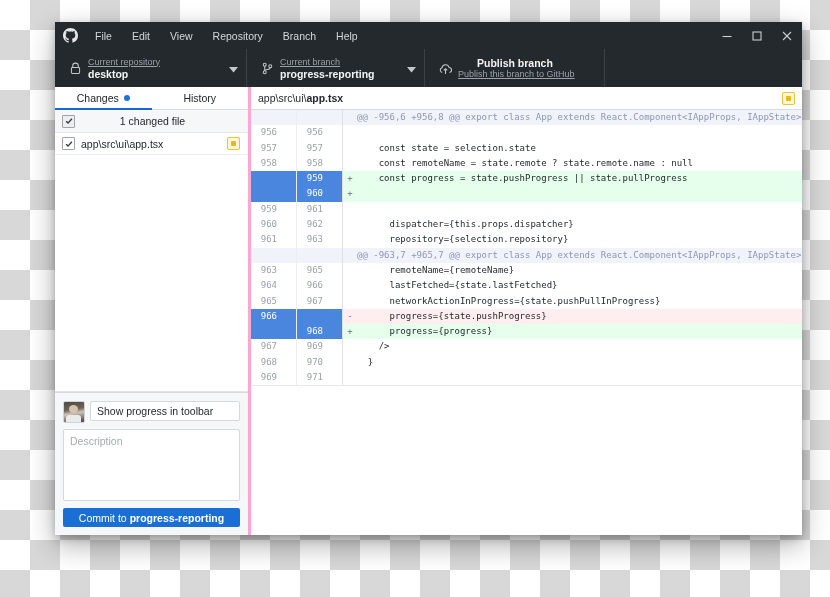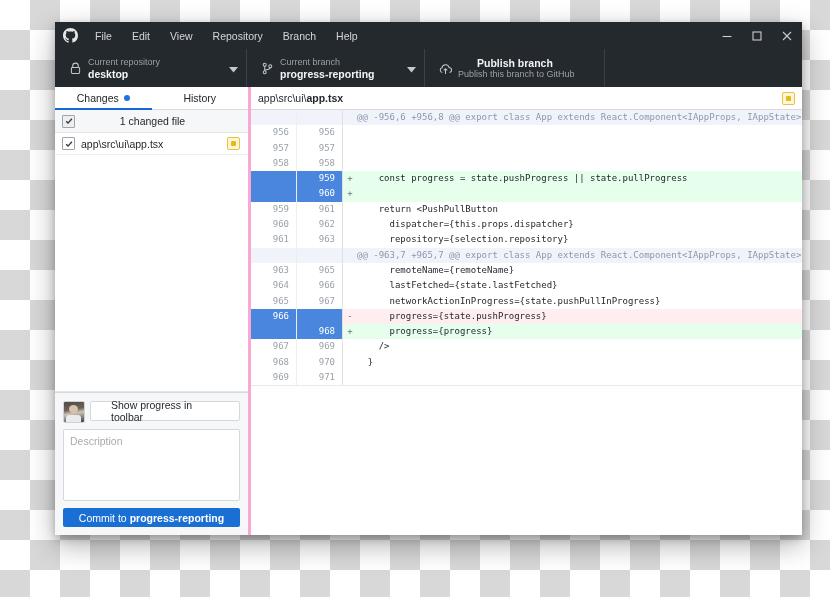--- a/index.html
+++ b/index.html
@@ -42,21 +42,21 @@
 
   
   .toolbar{height:38px;background:#24292e;display:flex;flex:0 0 auto;}
   .tb-sec{
     display:flex;align-items:center;height:38px;box-sizing:border-box;
     border-right:1px solid #3b4246;padding:0 8px 0 10px;
   }
   .tb-ico{width:20px;display:flex;align-items:center;justify-content:center;flex:0 0 auto;}
   .tb-ico svg{fill:#c3c8cc;}
   .tb-txt{display:flex;flex-direction:column;justify-content:center;margin-left:3px;min-width:0;}
-  .tb-top{color:#9aa0a6;font-size:9px;line-height:11px;white-space:nowrap;}
+  .tb-top{color:#9aa0a6;font-size:9px;line-height:11px;white-space:nowrap;text-decoration:underline;}
   .tb-bot{color:#f2f4f5;font-size:10.5px;font-weight:bold;line-height:12px;white-space:nowrap;}
   .tb-caret{margin-left:auto;padding-left:14px;flex:0 0 auto;}
   .tb-caret svg{fill:#c3c8cc;}
   #toolbar-repo{width:192px;}
   #toolbar-branch{width:178px;}
   #toolbar-publish{width:180px;}
   #toolbar-publish .tb-bot{font-size:10.5px;}
   #toolbar-publish .tb-top{order:2;color:#9aa0a6;}
   #toolbar-publish .tb-bot{order:1;padding-left:19px;}
   .tb-rest{flex:1;height:38px;}
@@ -118,21 +118,21 @@
   .avatar:before{
     content:"";position:absolute;left:5px;top:3px;width:9px;height:8px;border-radius:50%;
     background:#d8c4ad;
   }
   .avatar:after{
     content:"";position:absolute;left:2px;bottom:0;width:15px;height:7px;border-radius:3px 3px 0 0;
     background:#e9eaec;
   }
   .summary-input{
     flex:1;height:20px;border:1px solid #d5d8db;background:#fff;border-radius:2px;
-    display:flex;align-items:center;padding:0 20px;font-size:10.5px;color:#24292e;
+    display:flex;align-items:center;padding:0 6px;font-size:10.5px;color:#24292e;
     box-sizing:border-box;
   }
   .desc-box{
     margin-top:6px;height:72px;border:1px solid #d5d8db;background:#fff;border-radius:2px;
     padding:5px 6px;font-size:10.5px;color:#a7abaf;box-sizing:border-box;
   }
   .commit-btn{
     margin-top:7px;height:19px;background:#1a6fd4;border-radius:2px;color:#fff;
     display:flex;align-items:center;justify-content:center;font-size:10.5px;gap:3px;
   }
@@ -144,21 +144,21 @@
     height:22px;flex:0 0 auto;display:flex;align-items:center;
     border-bottom:1px solid #d8dadd;background:#fff;padding:0 7px;
   }
   .diff-path{font-size:10.5px;color:#24292e;}
   .diff-path b{font-weight:bold;}
   .diff-header .mod-badge{margin-left:auto;margin-right:0;}
 
   .diff-body{flex:1;min-height:0;overflow:hidden;background:#fff;}
   .drow{display:flex;height:15.3px;align-items:center;font-family:"DejaVu Sans Mono", monospace;font-size:9px;}
   .gut{
-    width:46px;flex:0 0 auto;text-align:right;padding-right:7px;box-sizing:border-box;
+    width:46px;flex:0 0 auto;text-align:right;padding-right:19px;box-sizing:border-box;
     color:#9ba2a8;line-height:15.3px;height:15.3px;
     border-right:1px solid #eceef0;
   }
   .gut.g2{border-right:1px solid #dfe2e5;}
   .sign{
     width:14px;flex:0 0 auto;text-align:center;color:#6b7178;line-height:15.3px;height:15.3px;
   }
   .code{flex:1;white-space:pre;color:#24292e;line-height:15.3px;height:15.3px;overflow:hidden;}
 
   .drow.ctx{background:#fff;}
@@ -334,43 +334,44 @@
           <div class="drow ctx">
             <div class="gut">956</div>
             <div class="gut g2">956</div>
             <div class="sign">&nbsp;</div>
             <div class="code">&nbsp;</div>
           </div>
           <div class="drow ctx">
             <div class="gut">957</div>
             <div class="gut g2">957</div>
             <div class="sign">&nbsp;</div>
+            <div class="code">    const state = selection.state</div>
           </div>
           <div class="drow ctx">
             <div class="gut">958</div>
             <div class="gut g2">958</div>
             <div class="sign">&nbsp;</div>
+            <div class="code">    const remoteName = state.remote ? state.remote.name : null</div>
           </div>
           <div class="drow add sel">
             <div class="gut empty">&nbsp;</div>
             <div class="gut g2">959</div>
             <div class="sign">+</div>
             <div class="code">    const progress = state.pushProgress || state.pullProgress</div>
           </div>
           <div class="drow add sel">
             <div class="gut empty">&nbsp;</div>
             <div class="gut g2">960</div>
             <div class="sign">+</div>
             <div class="code">&nbsp;</div>
           </div>
           <div class="drow ctx">
             <div class="gut">959</div>
             <div class="gut g2">961</div>
             <div class="sign">&nbsp;</div>
-            <div class="code">    return &lt;PushPullButton</div>
           </div>
           <div class="drow ctx">
             <div class="gut">960</div>
             <div class="gut g2">962</div>
             <div class="sign">&nbsp;</div>
             <div class="code">      dispatcher={this.props.dispatcher}</div>
           </div>
           <div class="drow ctx">
             <div class="gut">961</div>
             <div class="gut g2">963</div>

